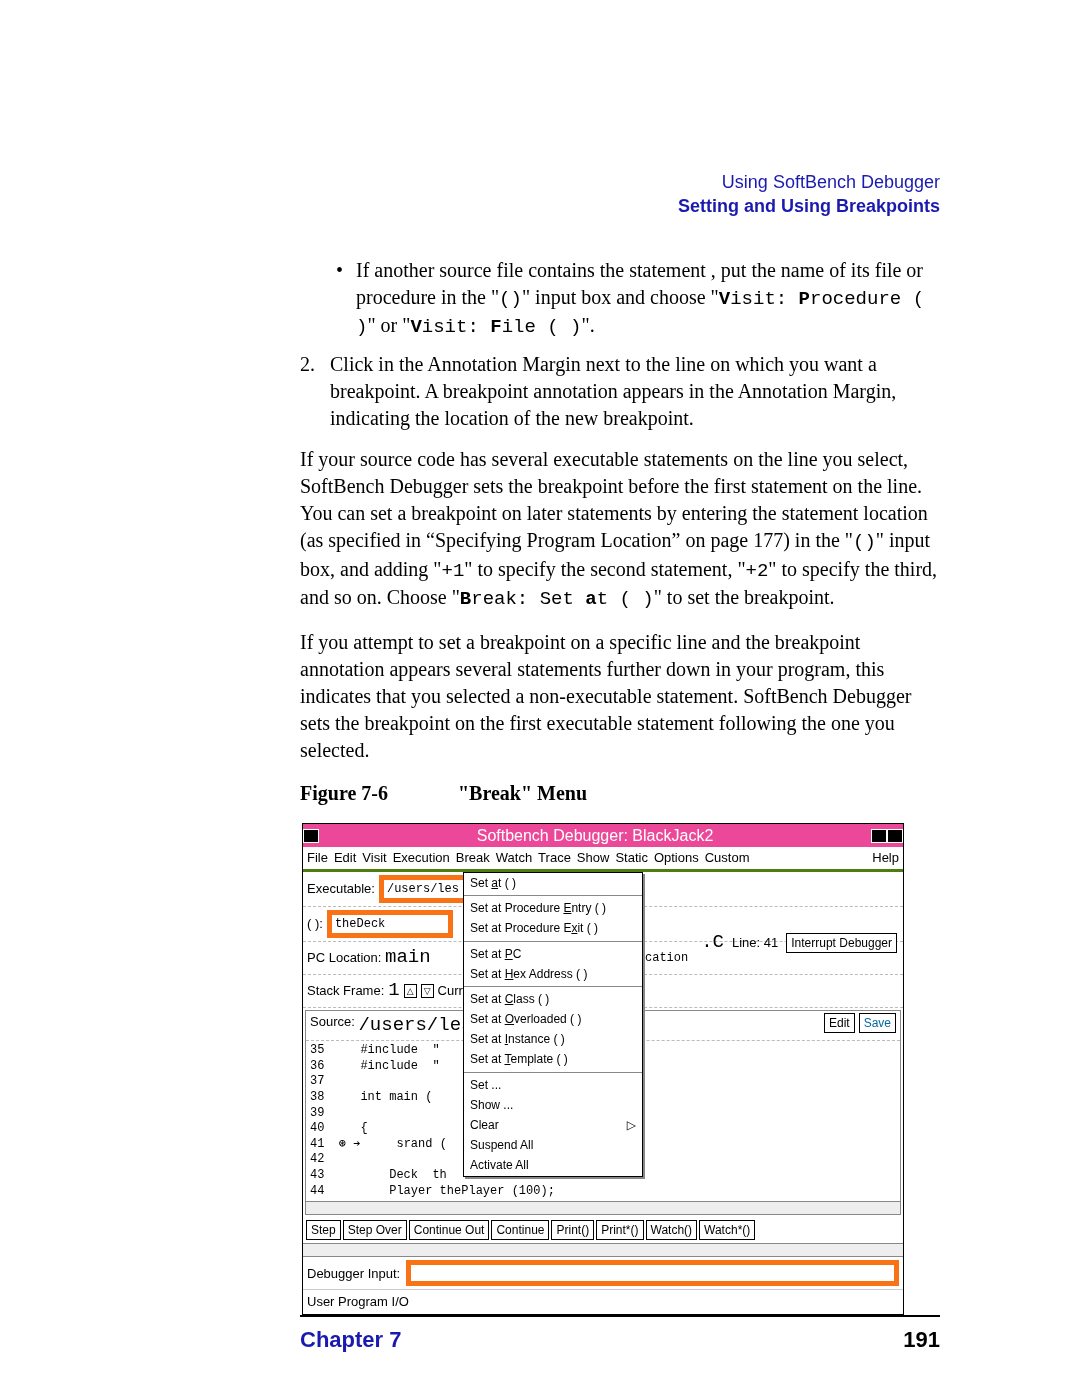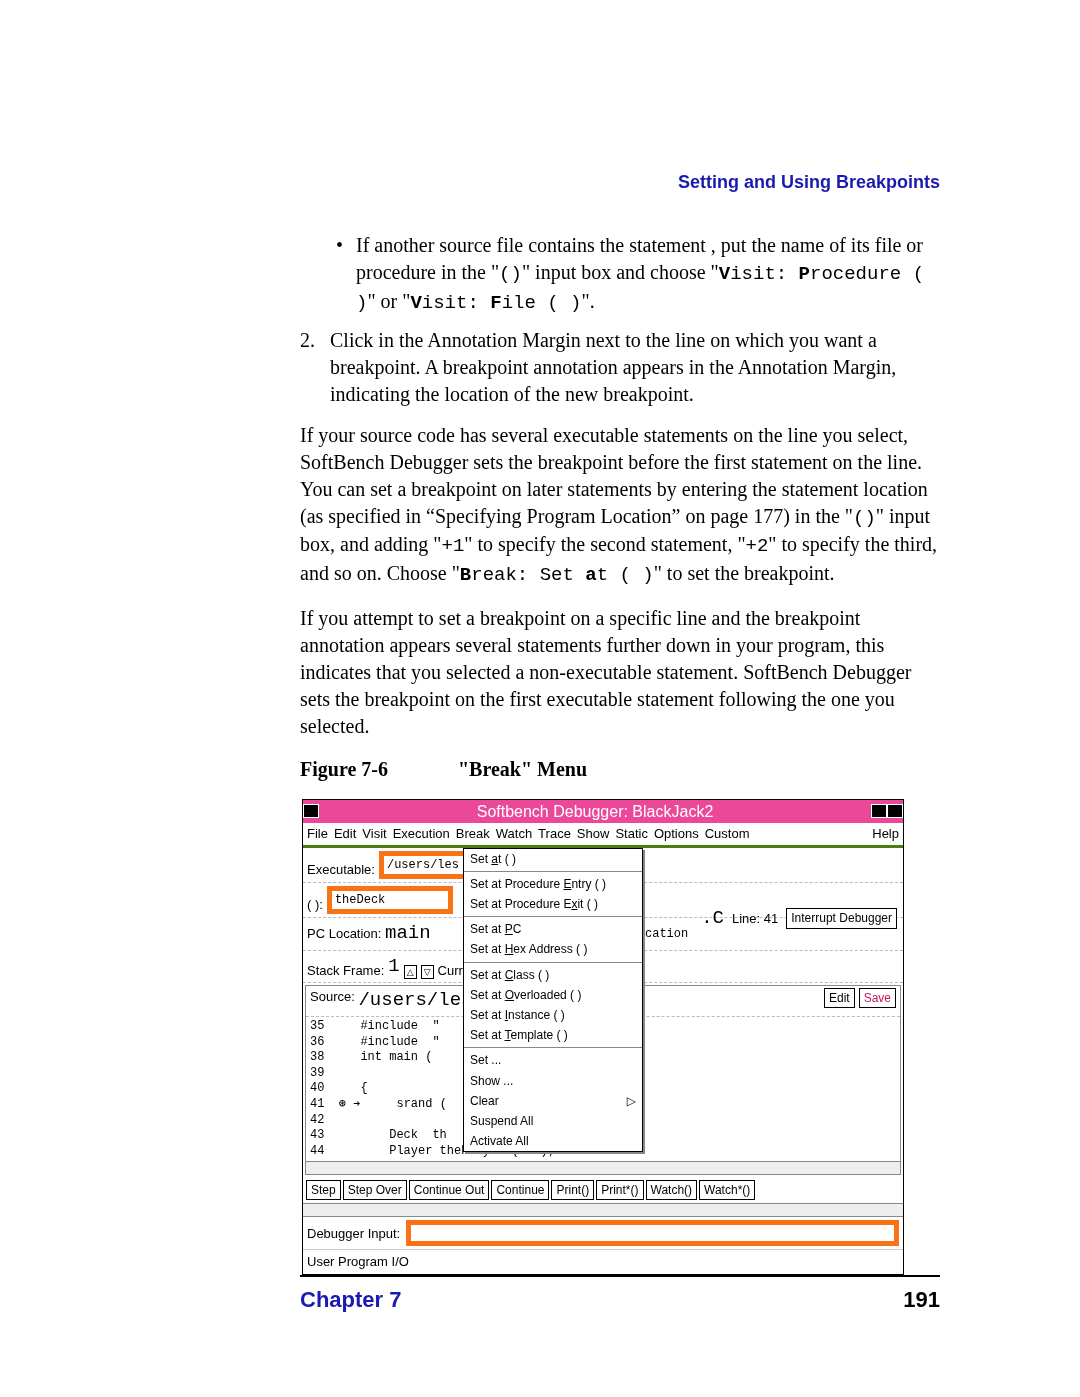--- a/index.html
+++ b/index.html
@@ -94,21 +94,21 @@
   .menu-bar {
     display: flex;
     border-bottom: 3px solid #4d7c0f;
     padding: 2px 4px;
     font-size: 13px;
     gap: 6px;
   }
   .menu-bar .spacer { flex: 1; }
   .info-row {
     display: flex;
-    align-items: flex-end;
+    align-items: center;
     padding: 3px 4px;
     border-bottom: 1px dashed #bbb;
     font-size: 13px;
     gap: 4px;
   }
   .motif-inp {
     font-family: "Courier New", monospace;
     font-size: 12px;
     border: 5px solid #f97316;
     padding: 1px 3px;
@@ -201,20 +201,21 @@
   .page-footer .chap { color: #1a1ab0; font-weight: bold; }
   .page-footer .pno { color: #000; font-weight: bold; }
   .under { text-decoration: underline; }
 </style>
 </head>
 <body>
 
 <div class="page">
 
   <div class="header-right">
+    <div class="header-line1">Using SoftBench Debugger</div>
     <div class="header-line2">Setting and Using Breakpoints</div>
   </div>
 
   <div class="body-text">
 
     <div class="bullet-row">
       <div class="bullet-dot">•</div>
       <div>
         <span>If another source file contains the statement , put the name of its file or procedure in the "</span><span class="mono">()</span><span>" input box and choose "</span><span class="mono"><b>V</b>isit: <b>P</b>rocedure ( )</span><span>" or "</span><span class="mono"><b>V</b>isit: <b>F</b>ile ( )</span><span>".</span>
       </div>
@@ -285,25 +286,26 @@
           </div>
 
           <div class="code-area">
             <div class="code-head">
               <span>Source:</span>&nbsp;
               <span class="mono">/users/leslie</span>
               <span style="flex:1"></span>
             </div>
             <div class="right-extra" style="top:2px;">
               <span class="btn">Edit</span>
-              <span class="btn" style="color:#be185d">Save</span>
+              <span class="btn" style="color:#0369a1">Save</span>
             </div>
             <div class="code-lines" id="code-lines">
                 <div style="white-space: pre;">35     #include  "</div>
                 <div style="white-space: pre;">36     #include  "</div>
+                <div style="white-space: pre;">37     </div>
                 <div style="white-space: pre;">38     int main (</div>
                 <div style="white-space: pre;">39     </div>
                 <div style="white-space: pre;">40     {</div>
                 <div style="white-space: pre;">41  ⊛ ➔     srand (</div>
                 <div style="white-space: pre;">42     </div>
                 <div style="white-space: pre;">43         Deck  th</div>
                 <div style="white-space: pre;">44         Player thePlayer (100);</div>
               </div>
             <div class="scroll-stub"></div>
           </div>

